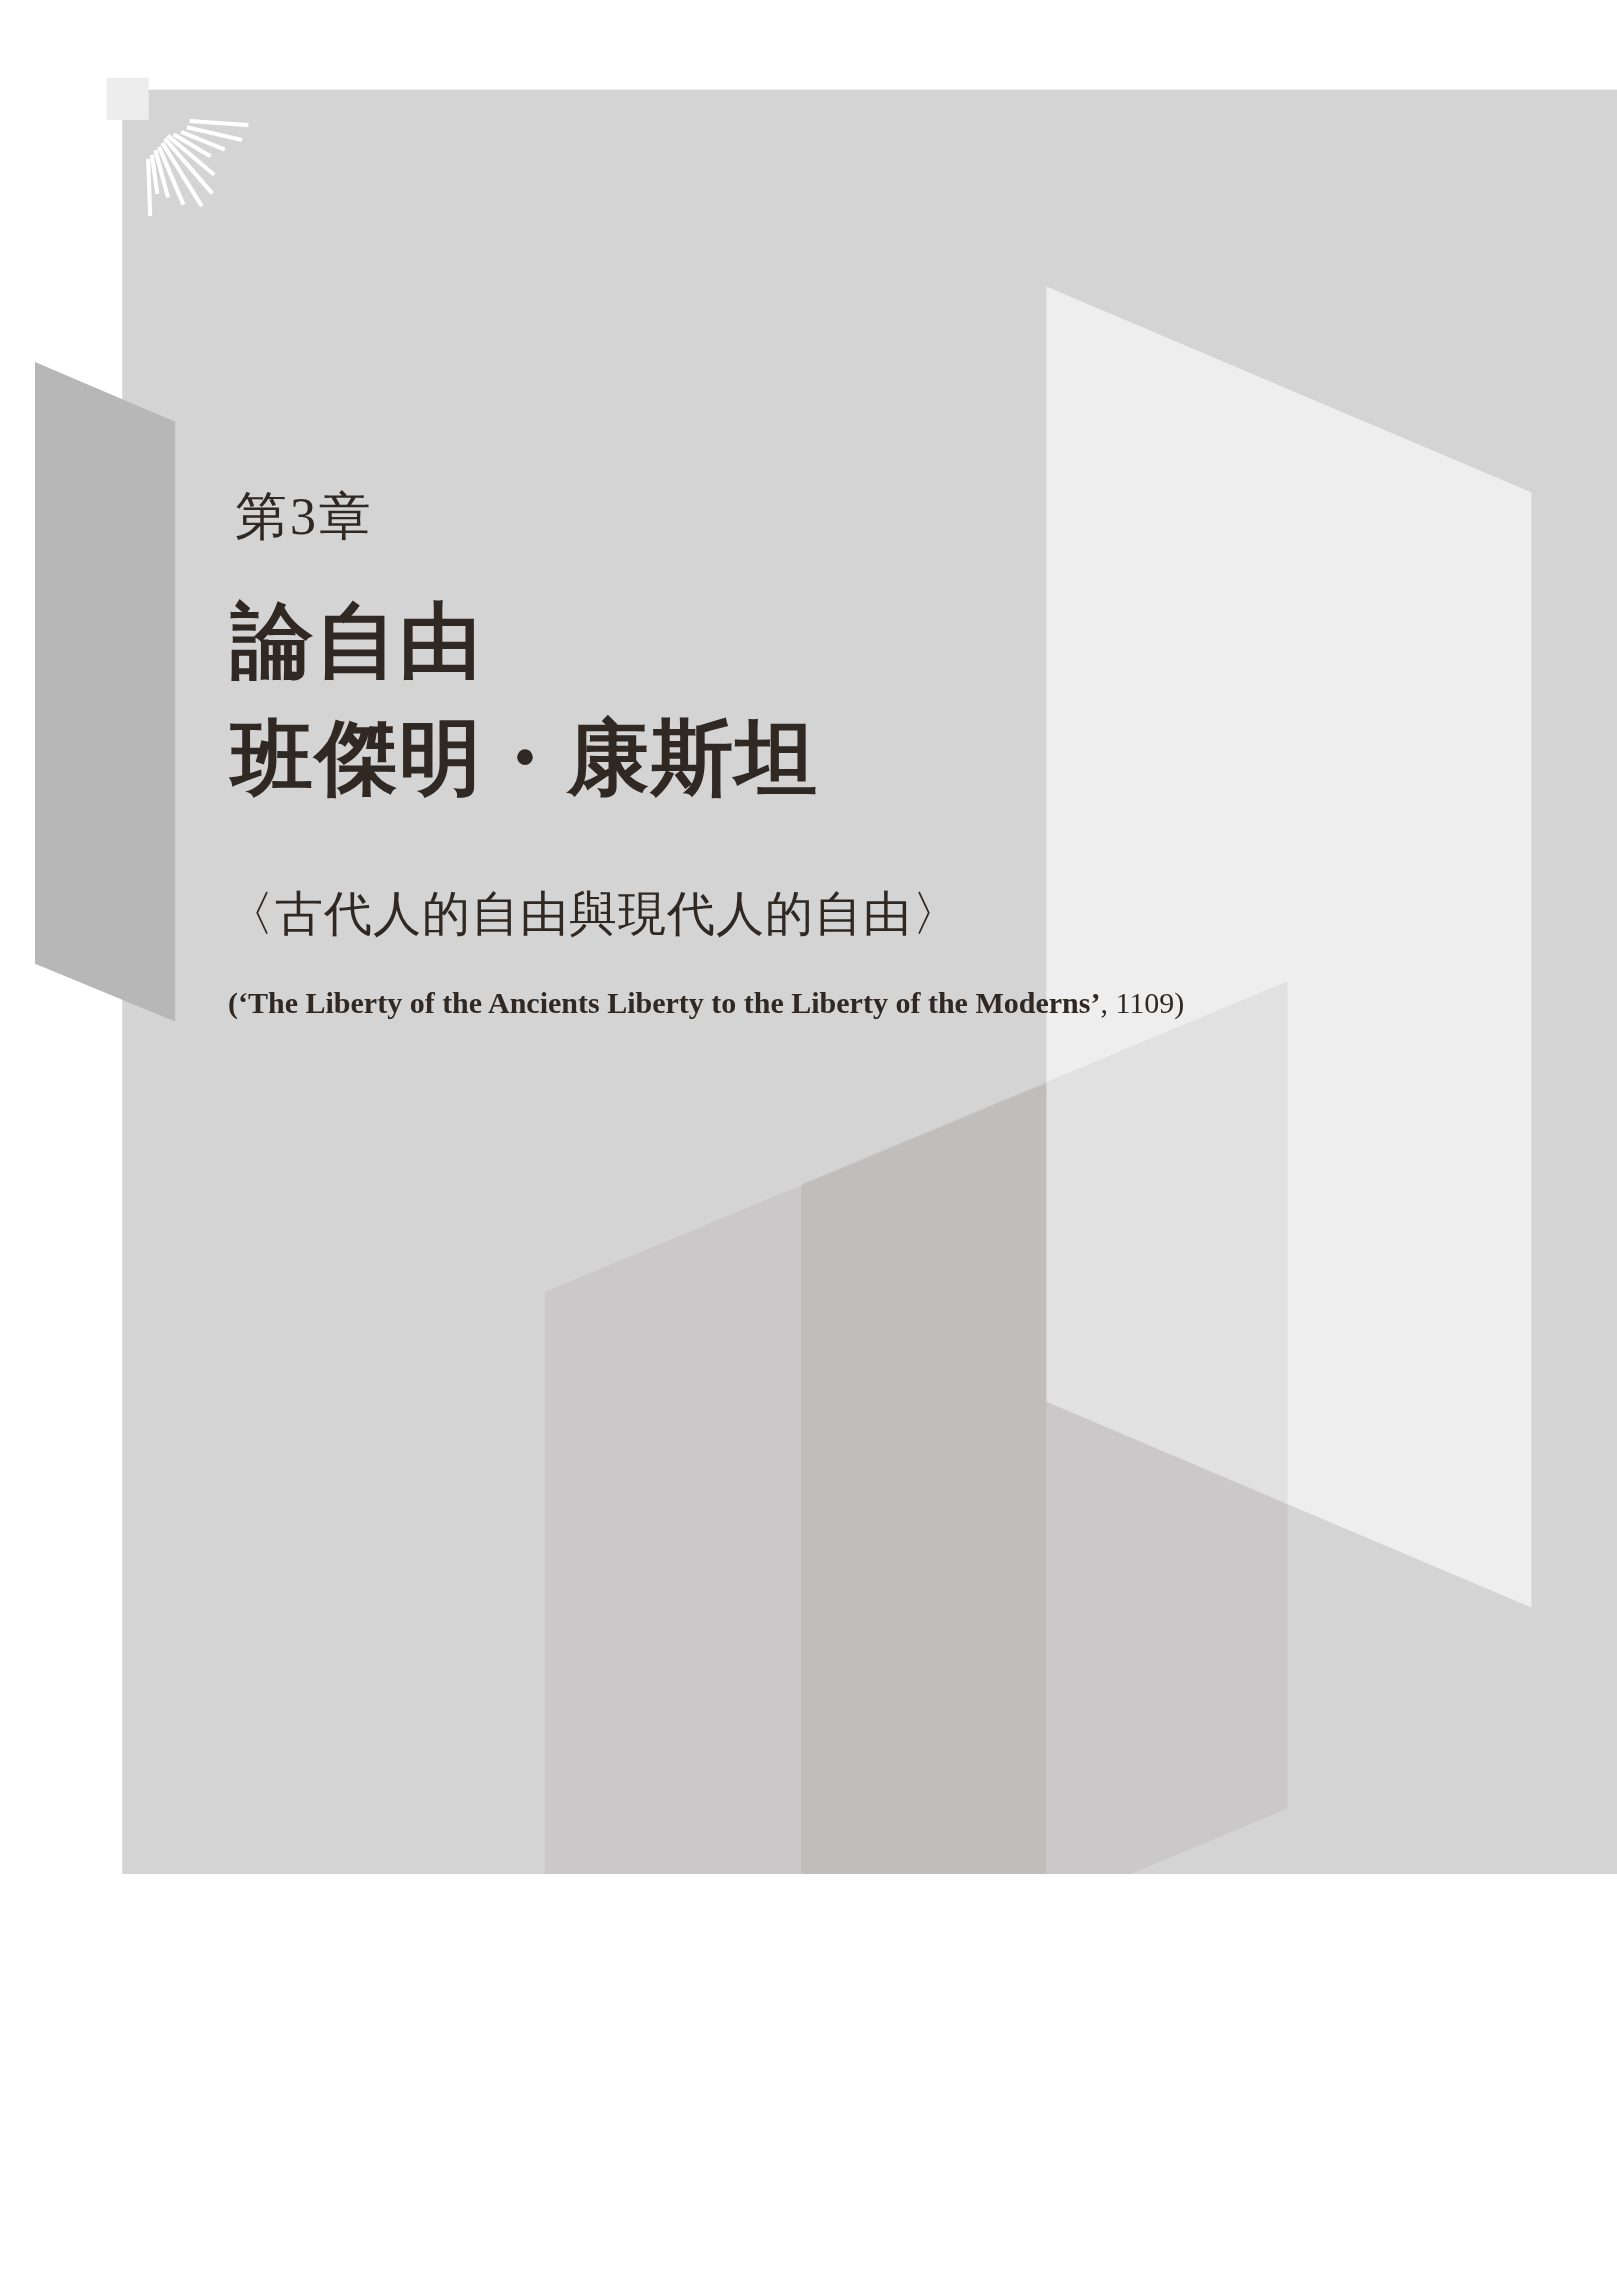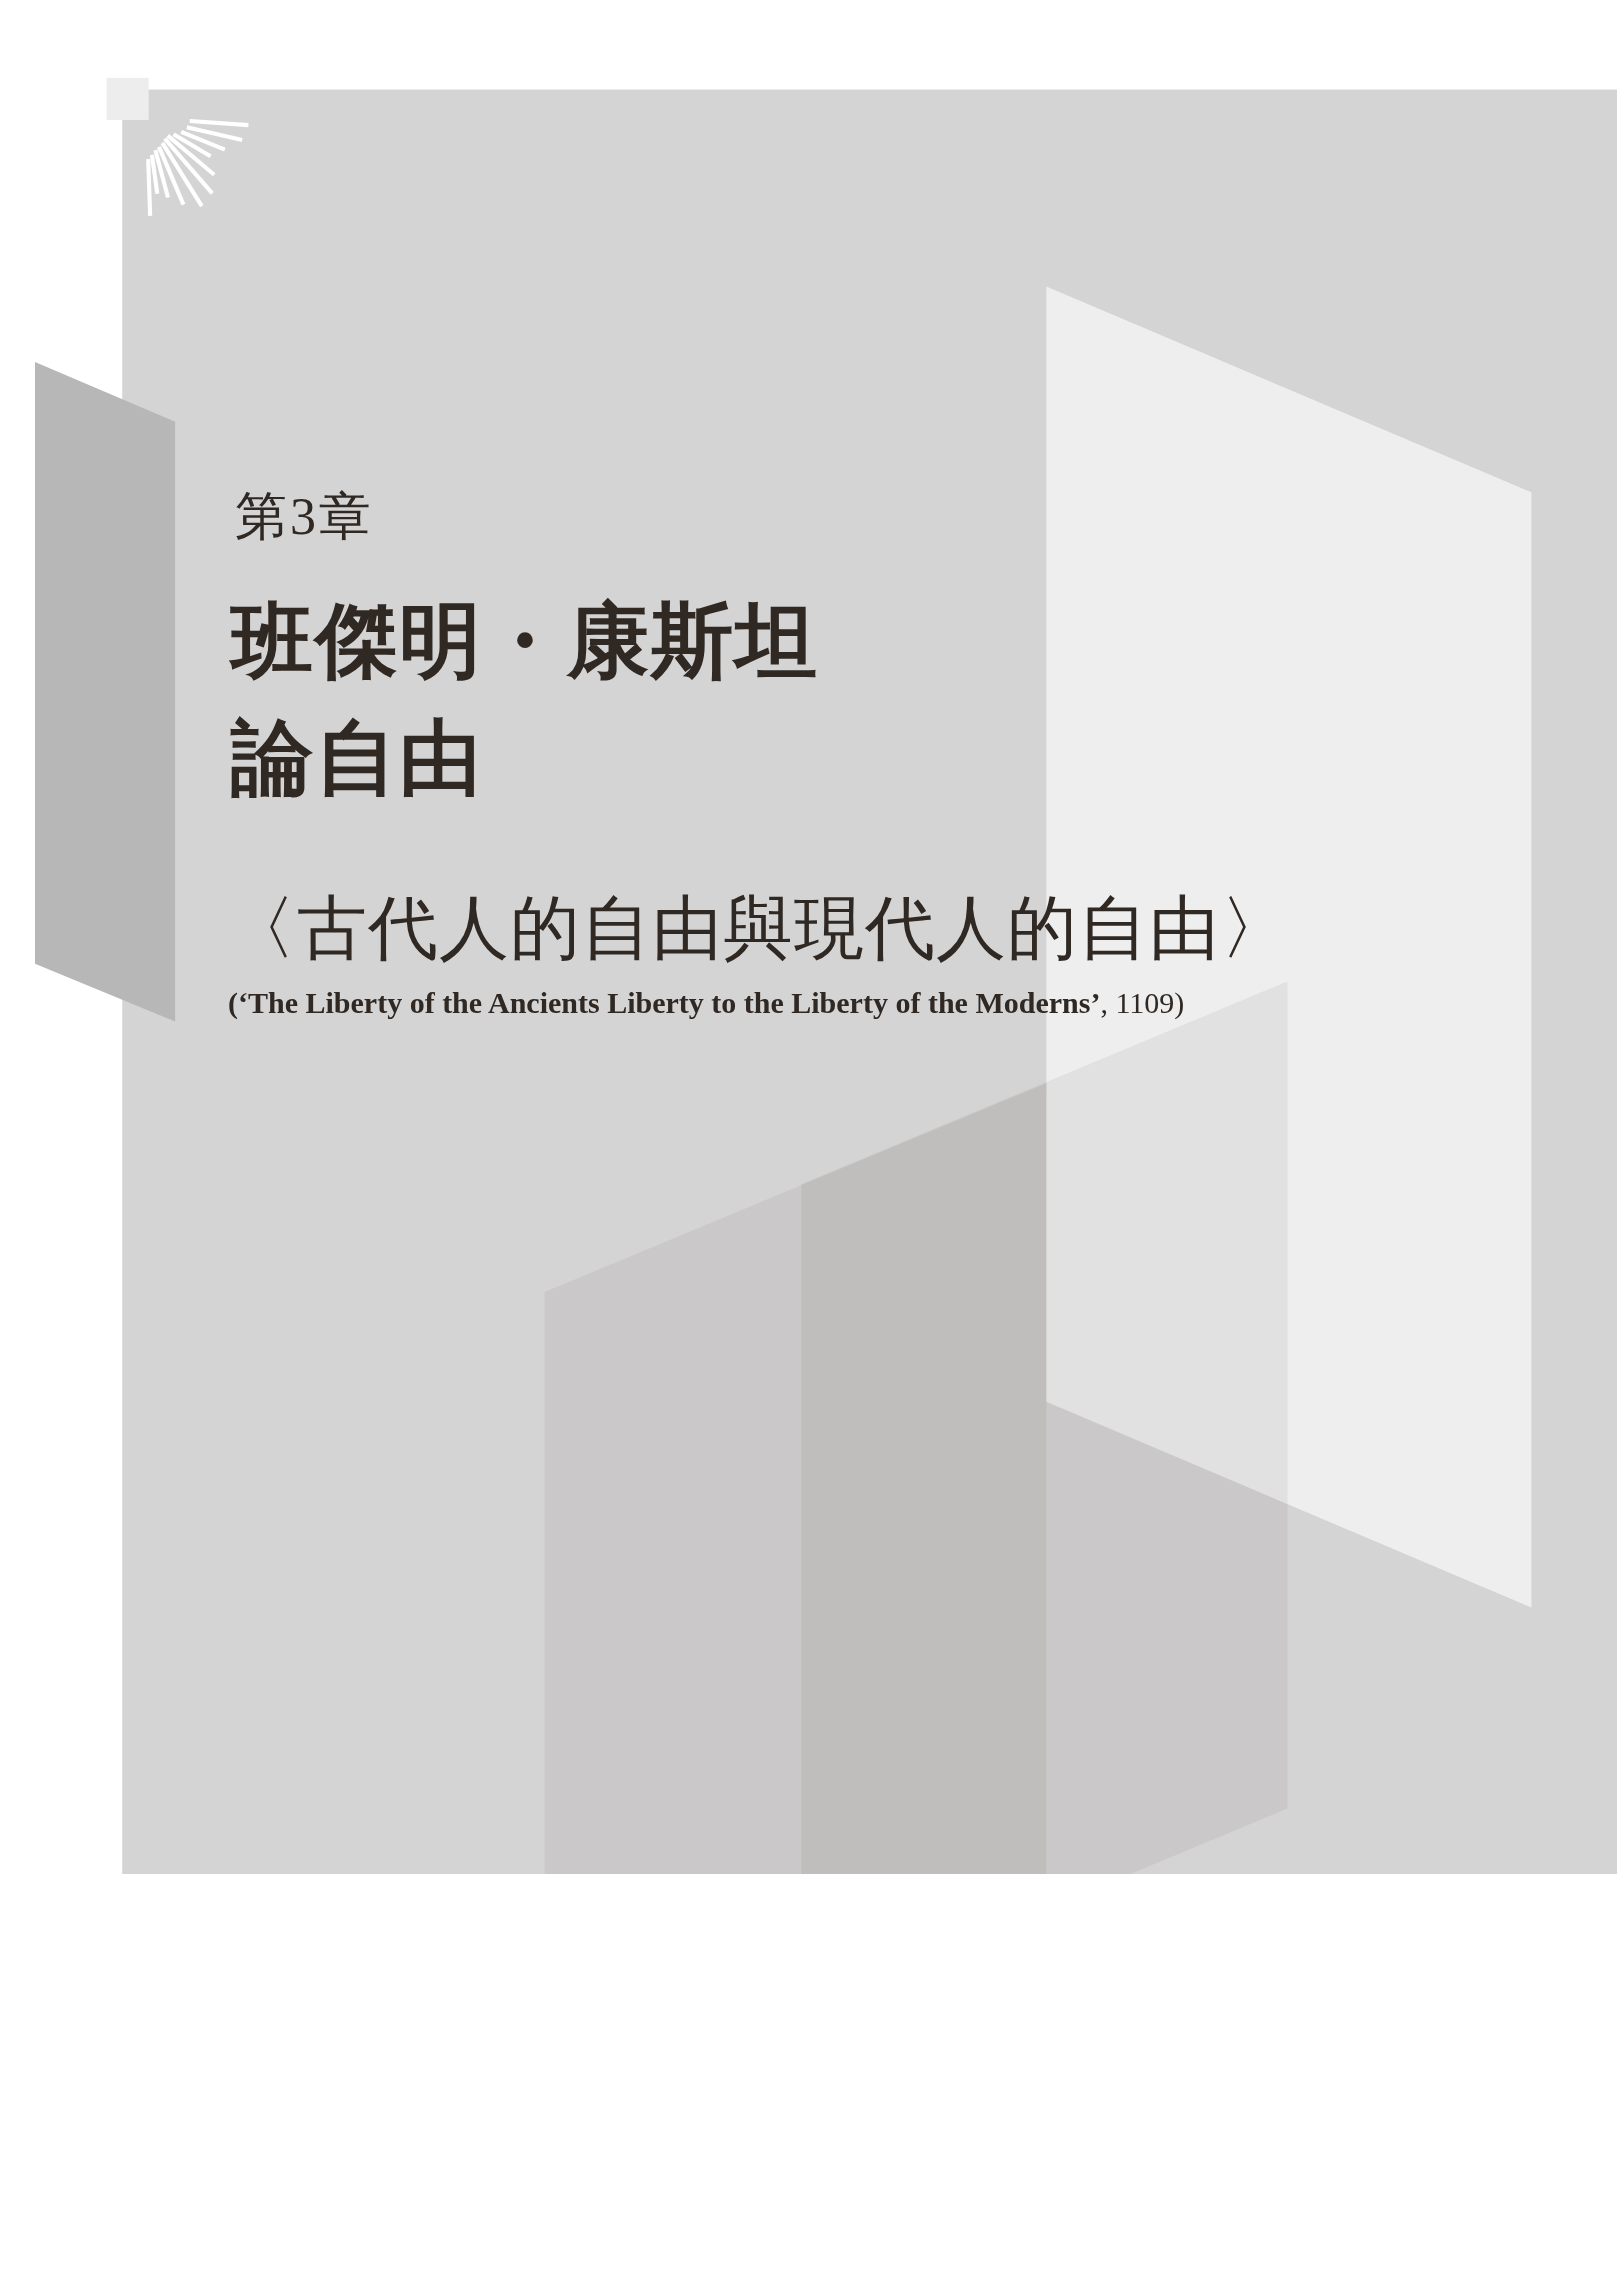--- a/index.html
+++ b/index.html
@@ -50,21 +50,21 @@
     font-weight: 700;
     letter-spacing: 2px;
     color: var(--text);
     white-space: nowrap;
   }
   .chapter-title .title-line { display: block; }
   .subtitle {
     position: absolute;
     left: 191px; top: 882px;
     font-family: "Liberation Serif", "DejaVu Serif", serif;
-    font-size: 70px;
+    font-size: 48px;
     font-weight: 500;
     letter-spacing: 1px;
     color: var(--text);
     white-space: nowrap;
   }
   .english-citation {
     position: absolute;
     left: 193px; top: 986px;
     font-family: "Liberation Serif", "DejaVu Serif", serif;
     font-size: 30px;
@@ -116,22 +116,22 @@
     <g transform="translate(114,2208) scale(1,-1)" style="stroke:var(--ray)">
       <use href="#rays"></use>
     </g>
   </svg>
 
   <div class="text-layer">
 
     <div class="chapter-label">第3章</div>
 
     <h1 class="chapter-title">
+      <span class="title-line">論自由</span>
       <span class="title-line">班傑明・康斯坦</span>
-      <span class="title-line">論自由</span>
     </h1>
 
     <div class="subtitle">〈古代人的自由與現代人的自由〉</div>
 
     <div class="english-citation">
       <span class="cite-main">(‘The Liberty of the Ancients Liberty to the Liberty of the Moderns’</span><span class="cite-suffix">, 1109)</span>
     </div>
 
   </div>
 </div>

